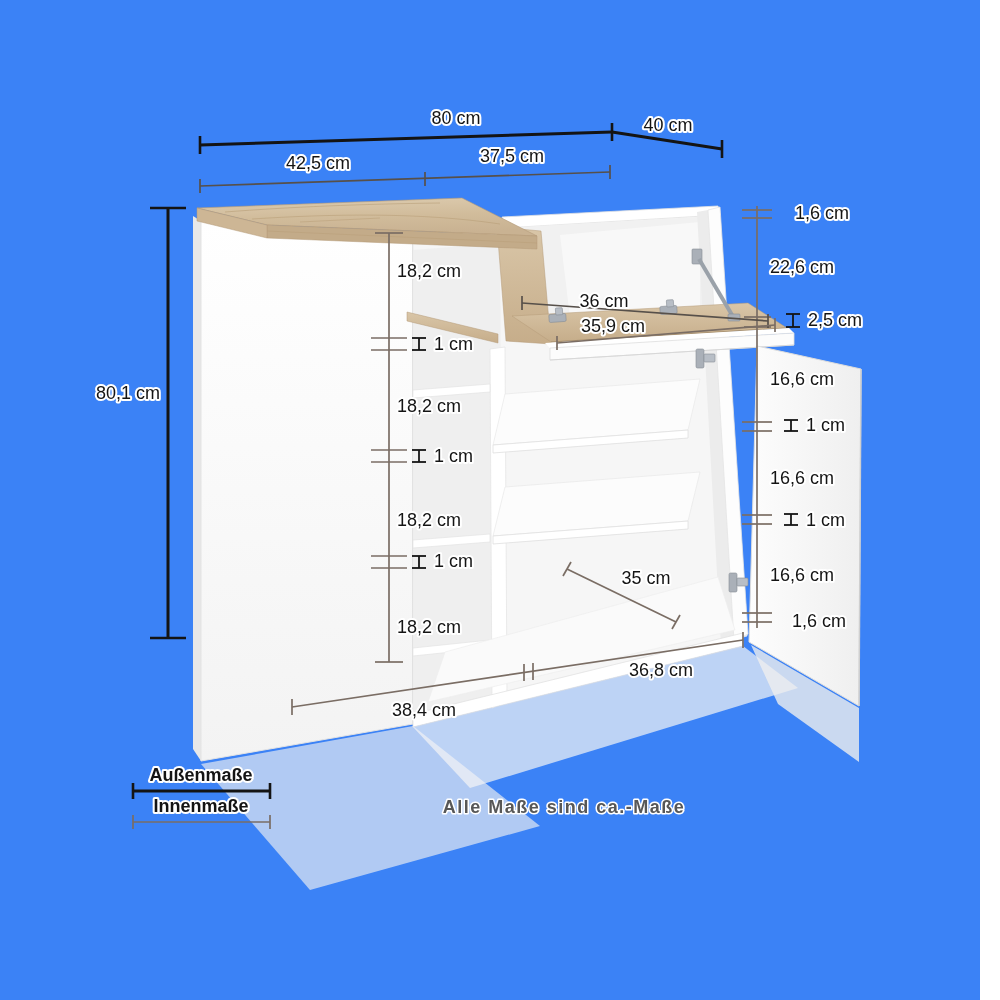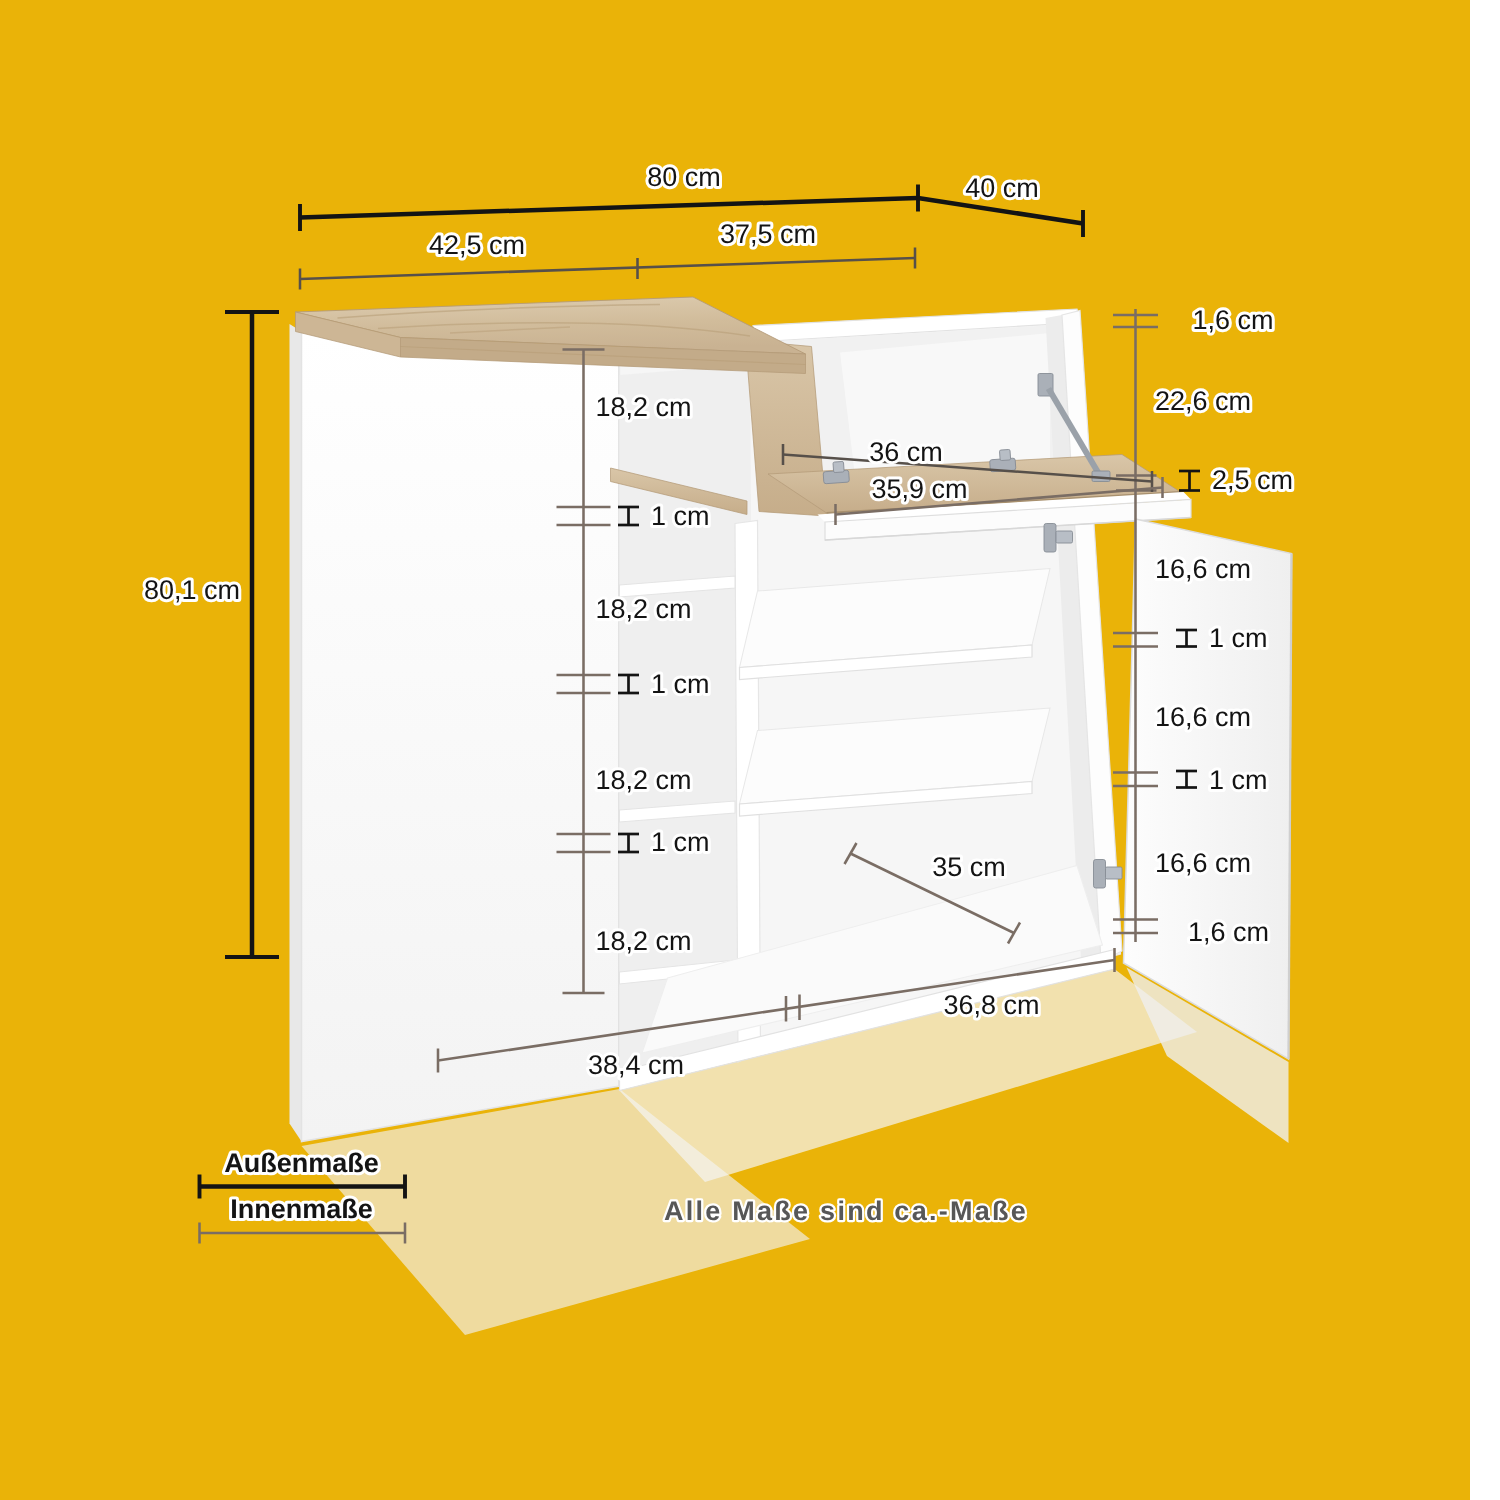--- a/index.html
+++ b/index.html
@@ -1,16 +1,16 @@
 <!DOCTYPE html>
 <html><head>
 <meta charset="utf-8">
 <style>
   html,body{margin:0;padding:0;background:#ffffff;}
-  .stage{width:980px;height:1000px;position:relative;background:#eab308;font-family:"Liberation Sans",sans-serif;}
+  .stage{width:980px;height:1000px;position:relative;background:#3b82f6;font-family:"Liberation Sans",sans-serif;}
   svg{display:block;}
   .lbl{font-family:"Liberation Sans",sans-serif;font-size:18px;fill:#141414;
        paint-order:stroke;stroke:#ffffff;stroke-width:4px;stroke-linejoin:round;}
   .lbl-bold{font-family:"Liberation Sans",sans-serif;font-size:18px;font-weight:bold;fill:#141414;
        paint-order:stroke;stroke:#ffffff;stroke-width:4px;stroke-linejoin:round;}
   .note{font-family:"Liberation Sans",sans-serif;font-size:18px;font-weight:bold;fill:#575757;letter-spacing:1.5px;
        paint-order:stroke;stroke:#ffffff;stroke-width:3px;stroke-linejoin:round;}
   .outer{stroke:#141414;stroke-width:3;fill:none;}
   .outer-tick{stroke:#141414;stroke-width:2.6;fill:none;}
   .inner{stroke:#7a6d64;stroke-width:1.7;fill:none;}

